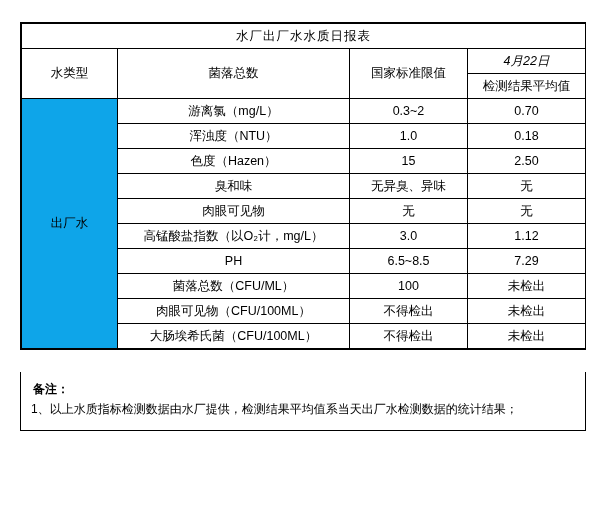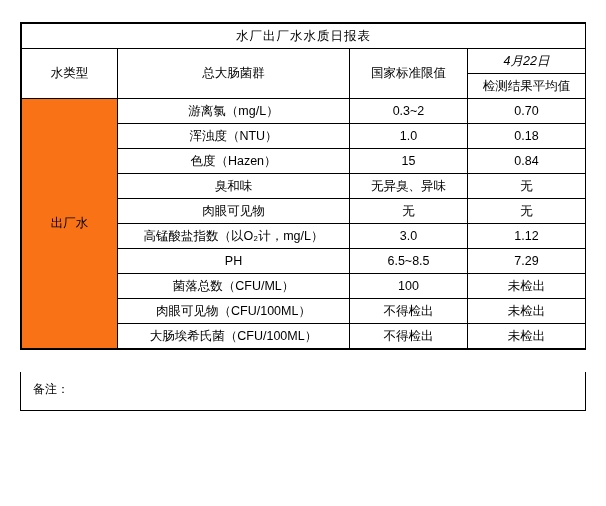--- a/index.html
+++ b/index.html
@@ -57,21 +57,21 @@
     font-size: 15px;
     font-weight: bold;
     height: 30px;
     font-style: italic;
   }
   .sub-hdr {
     font-size: 12px;
     height: 26px;
   }
   .type-cell {
-    background: #f97316;
+    background: #0ea5e9;
     font-size: 13px;
     font-weight: bold;
     width: 96px;
   }
   .item-cell {
     text-align: left;
     padding-left: 8px;
     font-size: 12.5px;
   }
   .notes {
@@ -82,20 +82,21 @@
     box-sizing: border-box;
     border: 1px solid #000;
     border-top: none;
     padding: 8px 10px 10px 10px;
     font-size: 12px;
     line-height: 1.65;
     text-align: left;
   }
   .notes .label {
     padding-left: 2px;
+    font-weight: bold;
   }
   .notes p {
     margin: 0;
   }
   .col-item { width: 232px; }
   .col-std  { width: 118px; }
   .col-res  { width: 118px; }
 </style>
 </head>
 <body>
@@ -109,21 +110,21 @@
         <col class="col-item">
         <col class="col-std">
         <col class="col-res">
       </colgroup>
       <tbody>
         <tr>
           <td class="title-cell" colspan="4">水厂出厂水水质日报表</td>
         </tr>
         <tr>
           <td class="hdr" rowspan="2">水类型</td>
-          <td class="hdr" rowspan="2">总大肠菌群</td>
+          <td class="hdr" rowspan="2">菌落总数</td>
           <td class="hdr" rowspan="2">国家标准限值</td>
           <td class="date-cell">4月22日</td>
         </tr>
         <tr>
           <td class="sub-hdr">检测结果平均值</td>
         </tr>
 
         <tr>
           <td class="type-cell" rowspan="10">出厂水</td>
           <td class="item-cell">游离氯（mg/L）</td>
@@ -131,21 +132,21 @@
           <td>0.70</td>
         </tr>
         <tr>
           <td class="item-cell">浑浊度（NTU）</td>
           <td>1.0</td>
           <td>0.18</td>
         </tr>
         <tr>
           <td class="item-cell">色度（Hazen）</td>
           <td>15</td>
-          <td>0.84</td>
+          <td>2.50</td>
         </tr>
         <tr>
           <td class="item-cell">臭和味</td>
           <td>无异臭、异味</td>
           <td>无</td>
         </tr>
         <tr>
           <td class="item-cell">肉眼可见物</td>
           <td>无</td>
           <td>无</td>
@@ -174,15 +175,16 @@
           <td class="item-cell">大肠埃希氏菌（CFU/100ML）</td>
           <td>不得检出</td>
           <td>未检出</td>
         </tr>
       </tbody>
     </table>
   </div>
 
   <div class="notes">
     <p class="label">备注：</p>
+    <p>1、以上水质指标检测数据由水厂提供，检测结果平均值系当天出厂水检测数据的统计结果；</p>
   </div>
 
 </div>
 
 </body></html>

